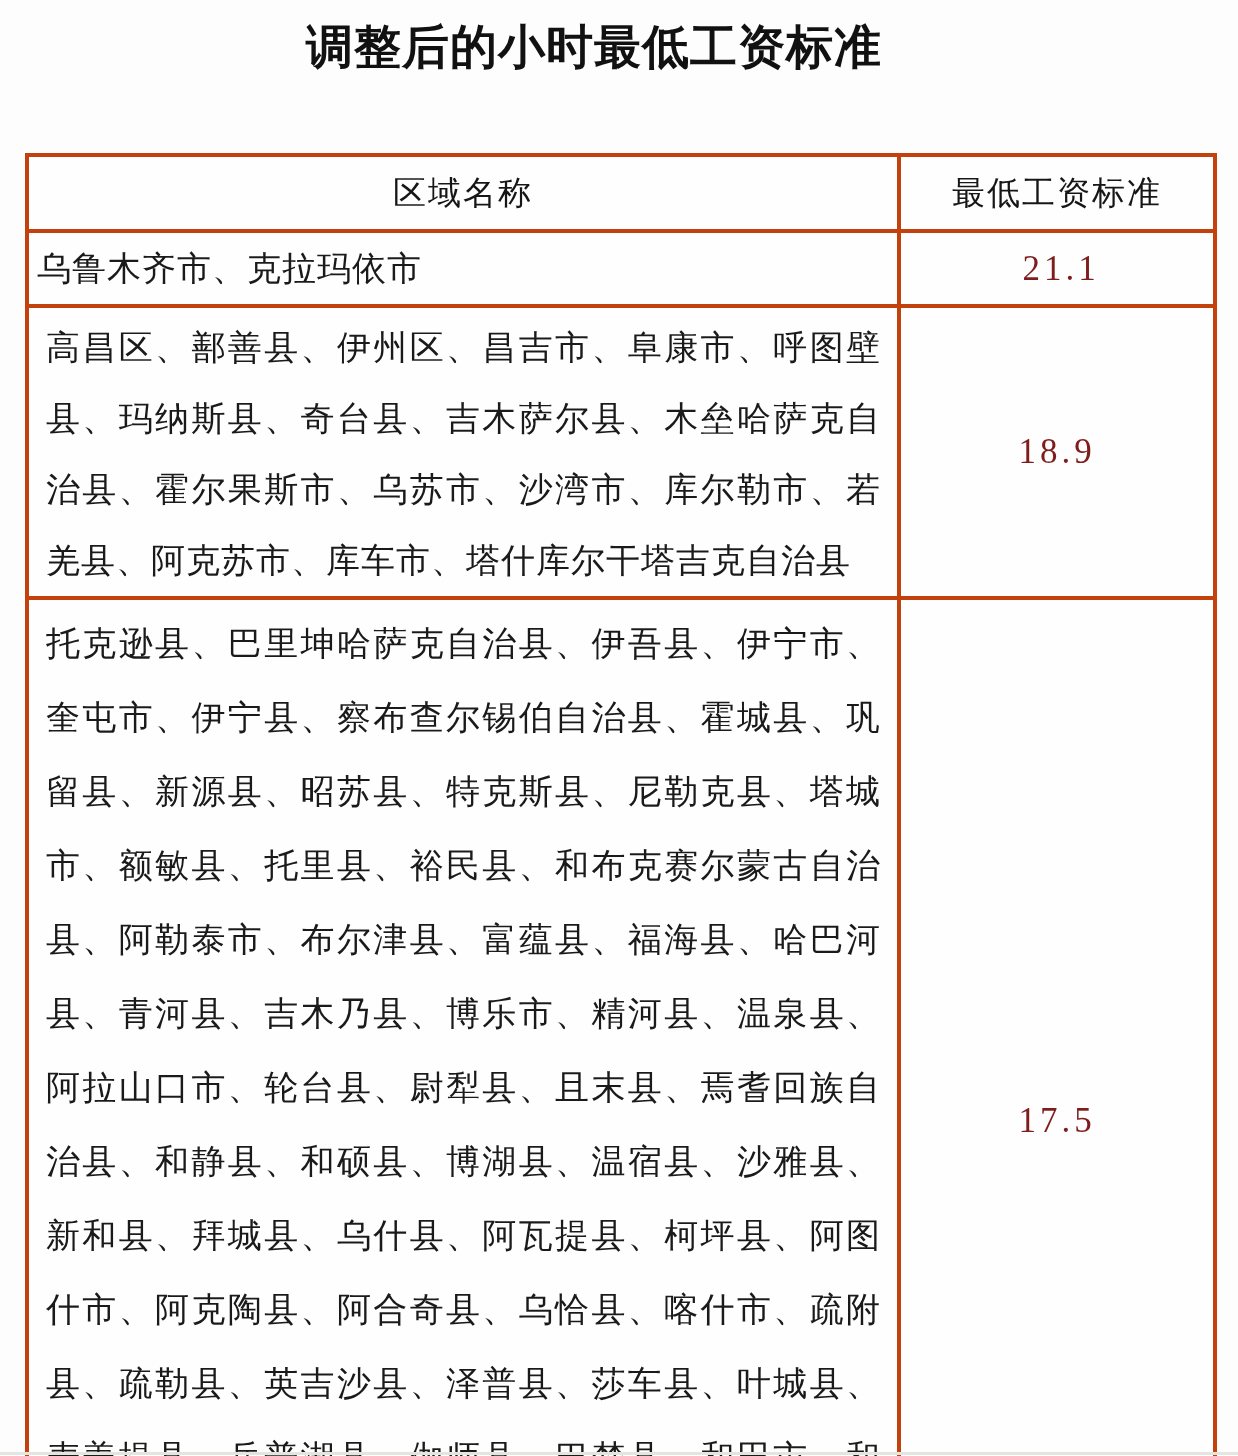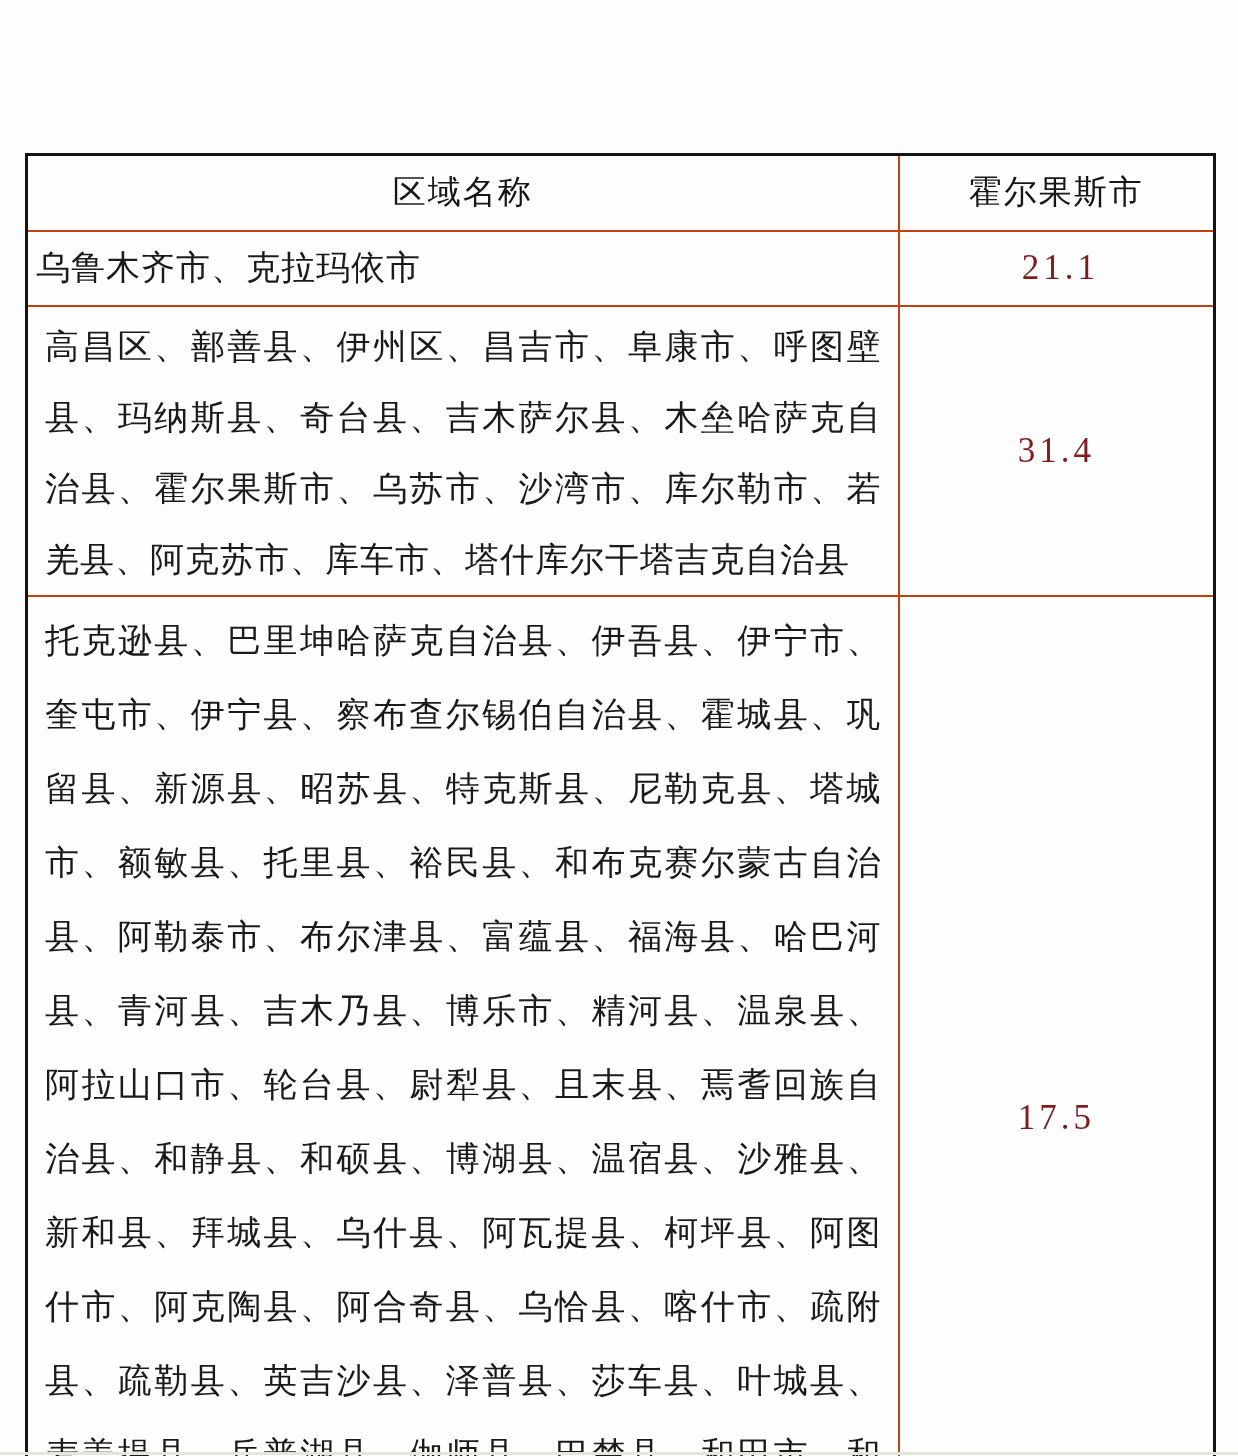--- a/index.html
+++ b/index.html
@@ -50,21 +50,21 @@
     background: #fefefe;
     border: 3px solid #141414;
     border-bottom-width: 4px;
   }
 
   .wage-table col.col-region { width: 872px; }
   .wage-table col.col-wage   { width: 316px; }
 
   .wage-table th,
   .wage-table td {
-    border: 2px solid #c2410c;
+    border: 4px solid #c2410c;
     vertical-align: middle;
   }
 
   .wage-table th {
     height: 76px;
     font-weight: normal;
     font-size: 33px;
     text-align: center;
     letter-spacing: 2px;
     color: #161616;
@@ -107,41 +107,42 @@
     bottom: 1px;
     height: 3px;
     background: #e4e4e1;
   }
 </style>
 </head>
 <body>
 
 <div class="page">
 
+  <h1 class="doc-title">调整后的小时最低工资标准</h1>
 
 
   <table class="wage-table">
     <colgroup>
       <col class="col-region">
       <col class="col-wage">
     </colgroup>
     <thead>
       <tr>
         <th>区域名称</th>
-        <th>霍尔果斯市</th>
+        <th>最低工资标准</th>
       </tr>
     </thead>
     <tbody>
       <tr class="row-tier1">
         <td class="region-cell">乌鲁木齐市、克拉玛依市</td>
         <td class="wage-cell">21.1</td>
       </tr>
       <tr class="row-tier2">
         <td class="region-cell">高昌区、鄯善县、伊州区、昌吉市、阜康市、呼图壁县、玛纳斯县、奇台县、吉木萨尔县、木垒哈萨克自治县、霍尔果斯市、乌苏市、沙湾市、库尔勒市、若羌县、阿克苏市、库车市、塔什库尔干塔吉克自治县</td>
-        <td class="wage-cell">31.4</td>
+        <td class="wage-cell">18.9</td>
       </tr>
       <tr class="row-tier3">
         <td class="region-cell">托克逊县、巴里坤哈萨克自治县、伊吾县、伊宁市、奎屯市、伊宁县、察布查尔锡伯自治县、霍城县、巩留县、新源县、昭苏县、特克斯县、尼勒克县、塔城市、额敏县、托里县、裕民县、和布克赛尔蒙古自治县、阿勒泰市、布尔津县、富蕴县、福海县、哈巴河县、青河县、吉木乃县、博乐市、精河县、温泉县、阿拉山口市、轮台县、尉犁县、且末县、焉耆回族自治县、和静县、和硕县、博湖县、温宿县、沙雅县、新和县、拜城县、乌什县、阿瓦提县、柯坪县、阿图什市、阿克陶县、阿合奇县、乌恰县、喀什市、疏附县、疏勒县、英吉沙县、泽普县、莎车县、叶城县、麦盖提县、岳普湖县、伽师县、巴楚县、和田市、和田县、墨玉县、皮山县、洛浦县、策勒县、于田县、民丰县</td>
         <td class="wage-cell">17.5</td>
       </tr>
     </tbody>
   </table>
 
   <div class="bottom-edge"></div>
 

